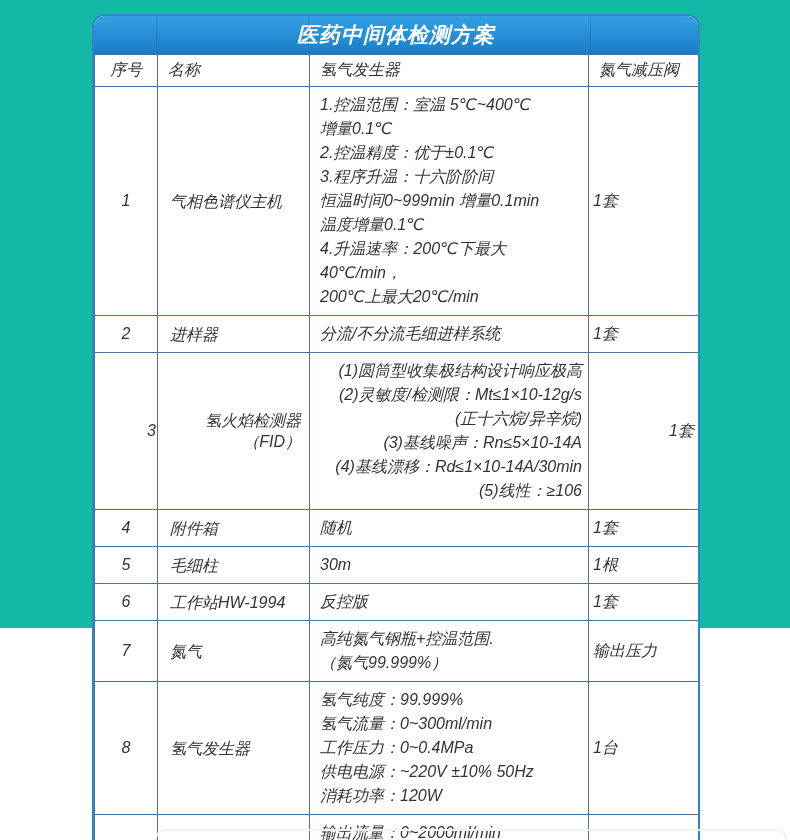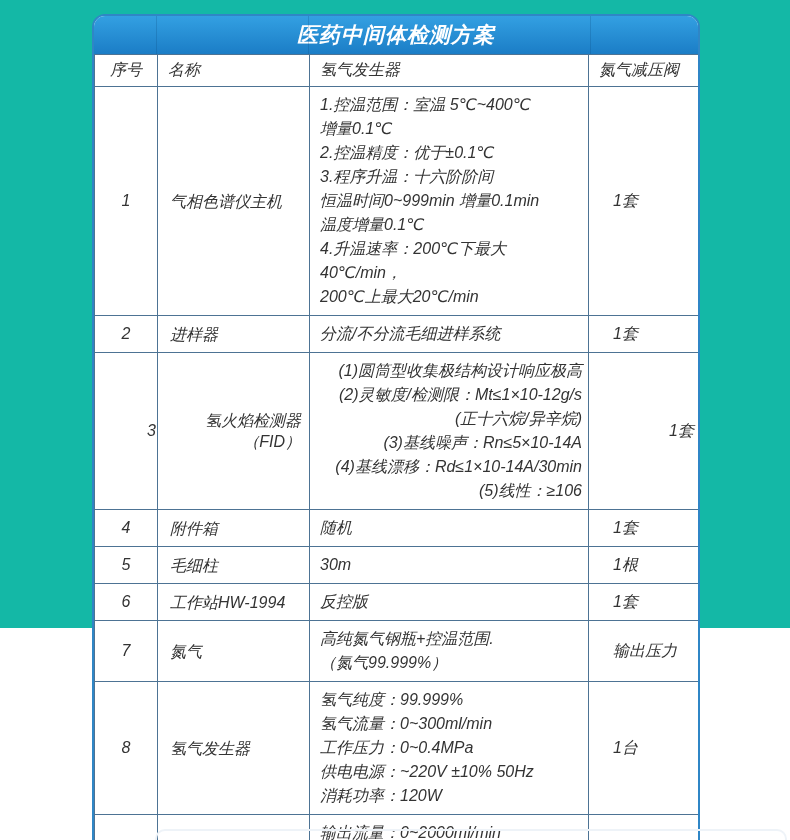--- a/index.html
+++ b/index.html
@@ -47,21 +47,21 @@
     font-size:16px;
     font-weight:normal;
     color:#333333;
     box-sizing:border-box;
   }
   thead th{height:32px;text-align:left;padding:2px 10px;}
   thead th.h-no{text-align:center;padding:2px 2px;}
   td.no{text-align:center;}
   td.name{padding:4px 8px 4px 12px;line-height:21px;}
   td.spec{padding:6px 6px 6px 10px;line-height:24px;white-space:pre-line;}
-  td.qty{padding:4px 4px 4px 24px;}
+  td.qty{padding:4px 4px 4px 4px;}
   tbody tr:nth-child(1) td{height:170px;}
   tbody tr:nth-child(2) td{height:33px;}
   tbody tr:nth-child(3) td{height:141px;text-align:right;}
   tbody tr:nth-child(4) td{height:33px;}
   tbody tr:nth-child(5) td{height:32px;}
   tbody tr:nth-child(6) td{height:32px;}
   tbody tr:nth-child(7) td{height:47px;}
   tbody tr:nth-child(8) td{height:112px;}
   tbody tr:nth-child(9) td{height:112px;}
   tbody tr:nth-child(10) td{height:28px;}

